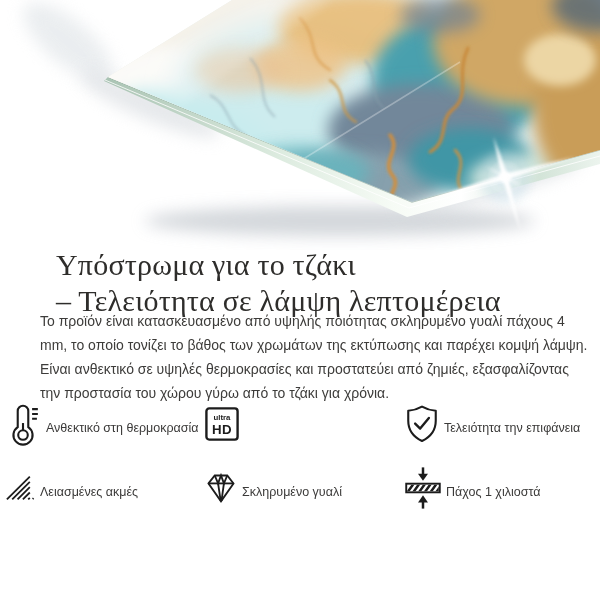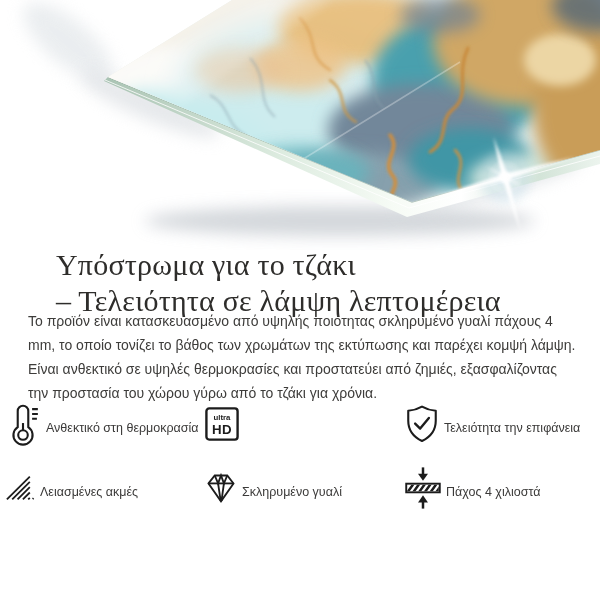--- a/index.html
+++ b/index.html
@@ -8,21 +8,21 @@
     font-family:"Liberation Sans", sans-serif;
   }
   .hero{position:absolute;top:0;left:0;width:600px;height:250px;}
   .hero svg{display:block;}
   h1{
     position:absolute;top:231px;left:40px;right:30px;margin:16px;
     font-family:"Liberation Serif", serif;font-weight:400;
     font-size:30px;line-height:36px;color:#2e2d2b;letter-spacing:0.2px;
   }
   .desc{
-    position:absolute;top:309px;left:28px;width:548px;margin:0;
+    position:absolute;top:309px;left:40px;width:548px;margin:0;
     font-size:14px;line-height:24px;color:#3d3c3a;
   }
   .features{
     position:absolute;top:399px;left:0;width:600px;
     display:grid;grid-template-columns:repeat(3,200px);row-gap:14px;
   }
   .feature{display:flex;flex-direction:row;align-items:center;}
   .icon-box{height:50px;display:flex;align-items:center;justify-content:center;}
   .feature-label{margin-top:9px;font-size:12.5px;line-height:15px;color:#3b3a39;text-align:left;}
   .ico{stroke:#1c1c1c;fill:none;stroke-width:2.2;}
@@ -211,16 +211,16 @@
         <rect x="6.5" y="19.5" width="35" height="9" stroke-width="2"></rect>
         <g clip-path="url(#barClip)" stroke-width="2.6">
           <path d="M6,31 L16,17 M12,31 L22,17 M18,31 L28,17 M24,31 L34,17 M30,31 L40,17 M36,31 L46,17"></path>
         </g>
         <path d="M24,2.5 V9.5" stroke-width="2.6"></path>
         <polygon points="18.8,9 29.2,9 24,16.4" fill="#1c1c1c" stroke="none"></polygon>
         <path d="M24,45.5 V38.5" stroke-width="2.6"></path>
         <polygon points="18.8,39 29.2,39 24,31.6" fill="#1c1c1c" stroke="none"></polygon>
       </svg>
     </div>
-    <div class="feature-label">Πάχος 4 χιλιοστά</div>
+    <div class="feature-label">Πάχος 1 χιλιοστά</div>
   </div>
 
 </div>
 
 </body></html>

